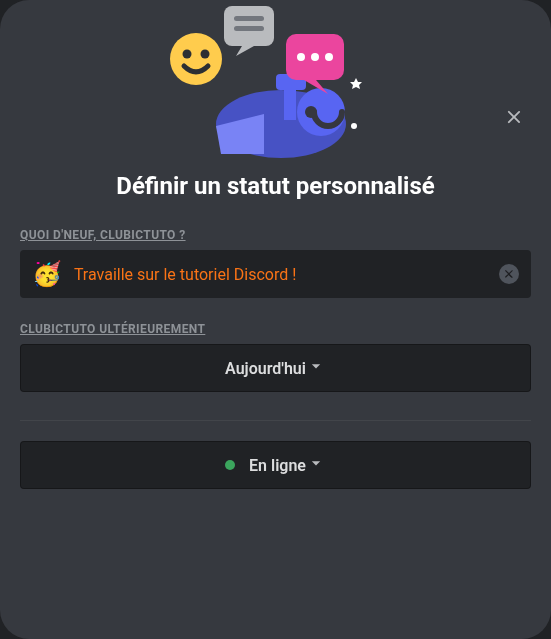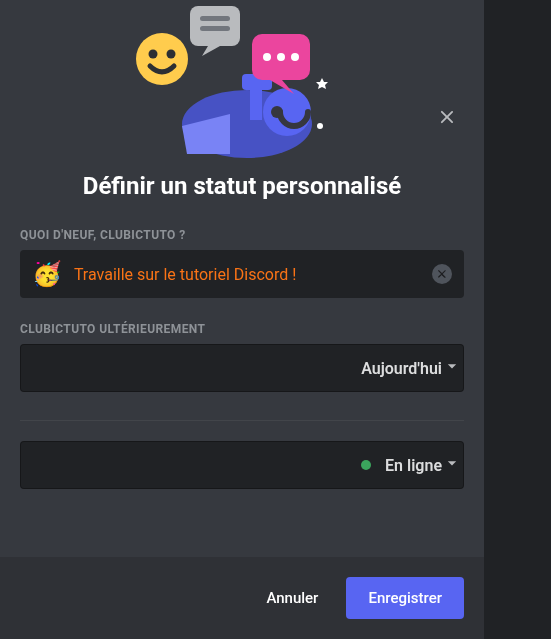--- a/index.html
+++ b/index.html
@@ -9,25 +9,26 @@
       font-family: -apple-system, BlinkMacSystemFont, "Segoe UI", Roboto, Helvetica, Arial, sans-serif;
     }
     body {
       background: #202225;
       width: 551px;
       height: 639px;
       overflow: hidden;
     }
     .modal {
       background: #36393f;
-      width: 484px;
+      width: 551px;
       height: 639px;
       position: relative;
       display: flex;
       flex-direction: column;
+      border-radius: 29px;
     }
     .header-area {
       position: relative;
       padding-top: 4px;
       padding-bottom: 20px;
     }
     .illustration {
       display: flex;
       justify-content: center;
       margin-bottom: 14px;
@@ -48,20 +49,21 @@
     .content {
       padding: 8px 20px 16px 20px;
       flex: 1;
     }
     .field-label {
       color: #8e9297;
       font-size: 12px;
       font-weight: 700;
       letter-spacing: 0.4px;
       margin-bottom: 8px;
+      text-decoration: underline;
     }
     .input-row {
       background: #202225;
       border-radius: 4px;
       display: flex;
       align-items: center;
       padding: 0 12px;
       height: 48px;
       margin-bottom: 24px;
     }
@@ -89,23 +91,23 @@
       cursor: pointer;
       color: #1e1f22;
     }
     .select-row {
       background: #202225;
       border: 1px solid rgba(0,0,0,0.3);
       border-radius: 4px;
       height: 48px;
       display: flex;
       align-items: center;
-      padding: 0 1px;
-      cursor: pointer;
-      justify-content: flex-end;
+      padding: 0 24px;
+      cursor: pointer;
+      justify-content: center;
     }
     .select-value {
       color: #dcddde;
       font-size: 16px;
       font-weight: 600;
       display: flex;
       align-items: center;
     }
     .online-dot {
       width: 10px;
@@ -227,18 +229,14 @@
       </span>
       <span class="chevron">
         <svg width="20" height="20" viewBox="0 0 24 24">
             <path fill="currentColor" d="M7 10l5 5 5-5z"></path>
           </svg>
       </span>
     </div>
 
   </div>
 
-  <div class="footer">
-    <button class="cancel-btn">Annuler</button>
-    <button class="save-btn">Enregistrer</button>
-  </div>
 
 </div>
 
 </body></html>

